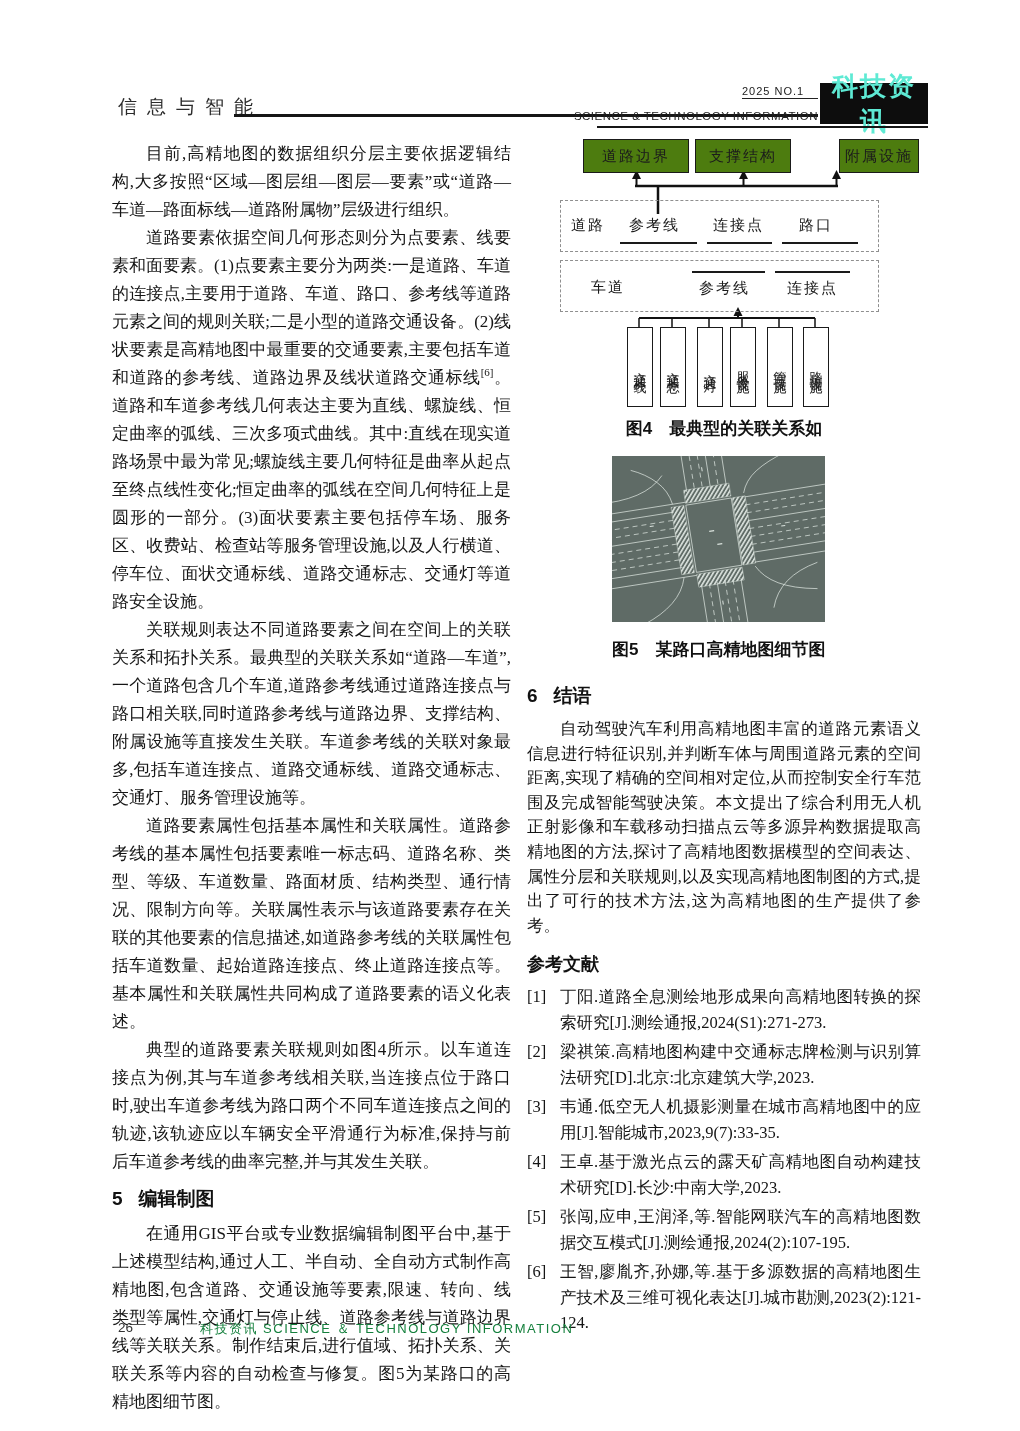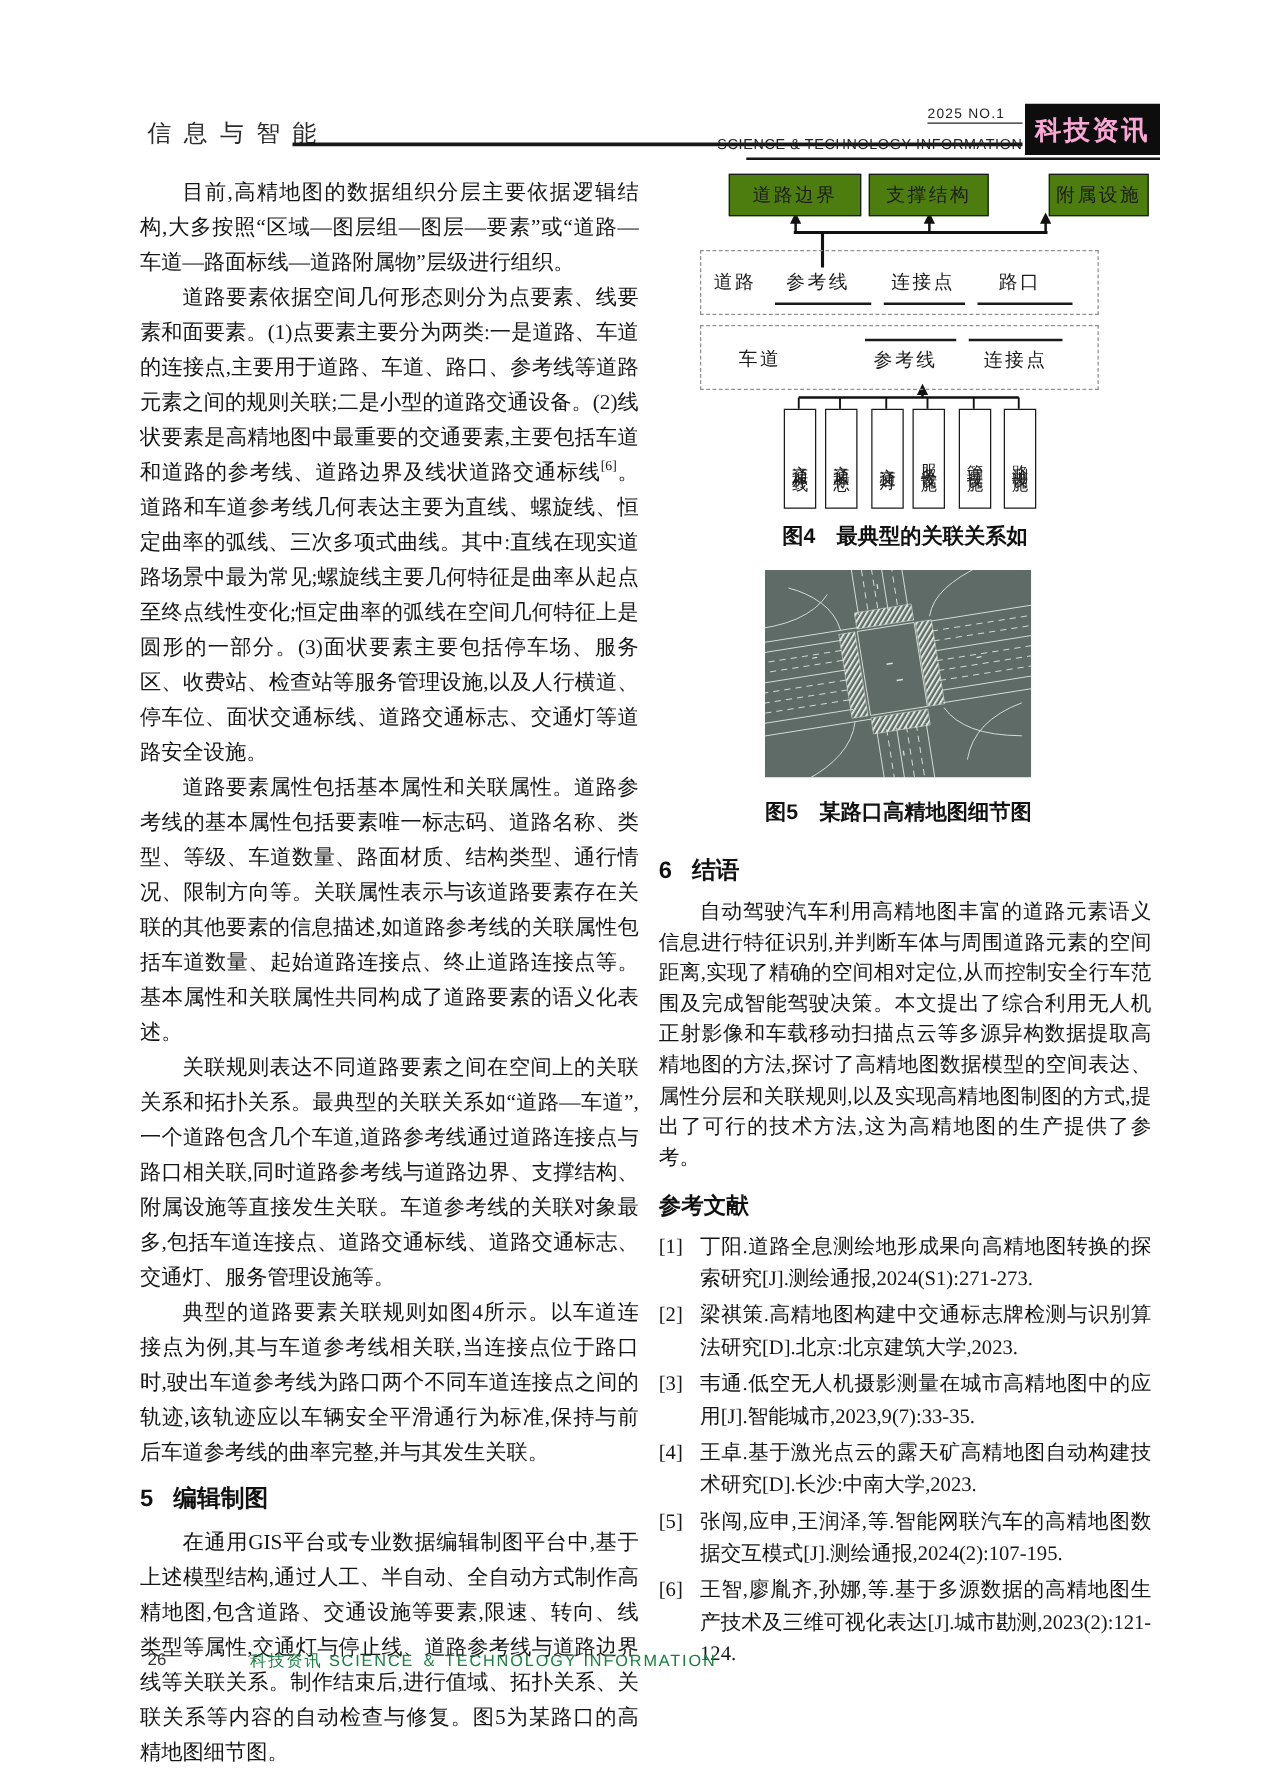--- a/index.html
+++ b/index.html
@@ -7,23 +7,23 @@
         font-family:"Liberation Serif","DejaVu Serif",serif;color:#1c1c1c;}
 
   
   .mast-label{position:absolute;left:118px;top:94px;font-size:19px;letter-spacing:10px;color:#2b2b2b;}
   .rule-left{position:absolute;left:234px;top:114px;width:584px;height:3px;background:#161616;}
   .mast-issue{position:absolute;left:742px;top:85px;width:76px;text-align:left;
               font-family:"Liberation Sans","DejaVu Sans",sans-serif;font-size:11px;letter-spacing:1px;
               color:#222;border-bottom:1.5px solid #222;padding-bottom:1px;}
   .mast-en{position:absolute;left:0;top:110px;width:818px;text-align:right;
            font-family:"Liberation Sans","DejaVu Sans",sans-serif;font-size:11.5px;letter-spacing:.5px;color:#222;}
-  .mast-box{position:absolute;left:820px;top:83px;width:108px;height:41px;background:#0d0d0d;color:#f9a8d4;
-            font-family:"Liberation Sans","DejaVu Sans",sans-serif;font-weight:bold;font-size:21px;
-            display:flex;align-items:center;justify-content:center;letter-spacing:2px;}
+  .mast-box{position:absolute;left:820px;top:83px;width:108px;height:41px;background:#0d0d0d;color:#5eead4;
+            font-family:"Liberation Sans","DejaVu Sans",sans-serif;font-weight:bold;font-size:26px;
+            display:flex;align-items:center;justify-content:center;letter-spacing:2px;text-align:center;}
   .rule-right{position:absolute;left:597px;top:126px;width:331px;height:2px;background:#161616;}
 
   
   .col-left{position:absolute;left:112px;top:140px;width:399px;}
   .col-right{position:absolute;left:527px;top:138px;width:394px;}
   .sec-h{margin:0 0 8px 0;font-family:"Liberation Sans","DejaVu Sans",sans-serif;
          font-size:19px;font-weight:bold;color:#111;}
   .sec-h .num{margin-right:16px;}
   .mt{margin-top:10px;}
   .body-p{margin:0;font-size:17px;line-height:28px;text-align:justify;text-indent:2em;color:#151515;}
@@ -88,22 +88,22 @@
   <div class="mast-label">信息与智能</div>
   <div class="rule-left"></div>
   <div class="mast-issue">2025  NO.1</div>
   <div class="mast-en">SCIENCE  &amp;  TECHNOLOGY  INFORMATION</div>
   <div class="mast-box">科技资讯</div>
   <div class="rule-right"></div>
 
   <div class="col-left">
     <p class="body-p">目前,高精地图的数据组织分层主要依据逻辑结构,大多按照“区域—图层组—图层—要素”或“道路—车道—路面标线—道路附属物”层级进行组织。</p>
     <p class="body-p"><span>道路要素依据空间几何形态则分为点要素、线要素和面要素。(1)点要素主要分为两类:一是道路、车道的连接点,主要用于道路、车道、路口、参考线等道路元素之间的规则关联;二是小型的道路交通设备。(2)线状要素是高精地图中最重要的交通要素,主要包括车道和道路的参考线、道路边界及线状道路交通标线</span><span class="supref">[6]</span><span>。道路和车道参考线几何表达主要为直线、螺旋线、恒定曲率的弧线、三次多项式曲线。其中:直线在现实道路场景中最为常见;螺旋线主要几何特征是曲率从起点至终点线性变化;恒定曲率的弧线在空间几何特征上是圆形的一部分。(3)面状要素主要包括停车场、服务区、收费站、检查站等服务管理设施,以及人行横道、停车位、面状交通标线、道路交通标志、交通灯等道路安全设施。</span></p>
+    <p class="body-p">关联规则表达不同道路要素之间在空间上的关联关系和拓扑关系。最典型的关联关系如“道路—车道”,一个道路包含几个车道,道路参考线通过道路连接点与路口相关联,同时道路参考线与道路边界、支撑结构、附属设施等直接发生关联。车道参考线的关联对象最多,包括车道连接点、道路交通标线、道路交通标志、交通灯、服务管理设施等。</p>
     <p class="body-p">道路要素属性包括基本属性和关联属性。道路参考线的基本属性包括要素唯一标志码、道路名称、类型、等级、车道数量、路面材质、结构类型、通行情况、限制方向等。关联属性表示与该道路要素存在关联的其他要素的信息描述,如道路参考线的关联属性包括车道数量、起始道路连接点、终止道路连接点等。基本属性和关联属性共同构成了道路要素的语义化表述。</p>
-    <p class="body-p">关联规则表达不同道路要素之间在空间上的关联关系和拓扑关系。最典型的关联关系如“道路—车道”,一个道路包含几个车道,道路参考线通过道路连接点与路口相关联,同时道路参考线与道路边界、支撑结构、附属设施等直接发生关联。车道参考线的关联对象最多,包括车道连接点、道路交通标线、道路交通标志、交通灯、服务管理设施等。</p>
     <p class="body-p">典型的道路要素关联规则如图4所示。以车道连接点为例,其与车道参考线相关联,当连接点位于路口时,驶出车道参考线为路口两个不同车道连接点之间的轨迹,该轨迹应以车辆安全平滑通行为标准,保持与前后车道参考线的曲率完整,并与其发生关联。</p>
     <h2 class="sec-h mt"><span class="num">5</span><span>编辑制图</span></h2>
     <p class="body-p">在通用GIS平台或专业数据编辑制图平台中,基于上述模型结构,通过人工、半自动、全自动方式制作高精地图,包含道路、交通设施等要素,限速、转向、线类型等属性,交通灯与停止线、道路参考线与道路边界线等关联关系。制作结束后,进行值域、拓扑关系、关联关系等内容的自动检查与修复。图5为某路口的高精地图细节图。</p>
   </div>
 
   <div class="col-right">
 
     <div class="fig4">
       <svg class="fig4-lines" width="394" height="276" viewBox="0 0 394 276">
         <g stroke="#111" fill="#111">

